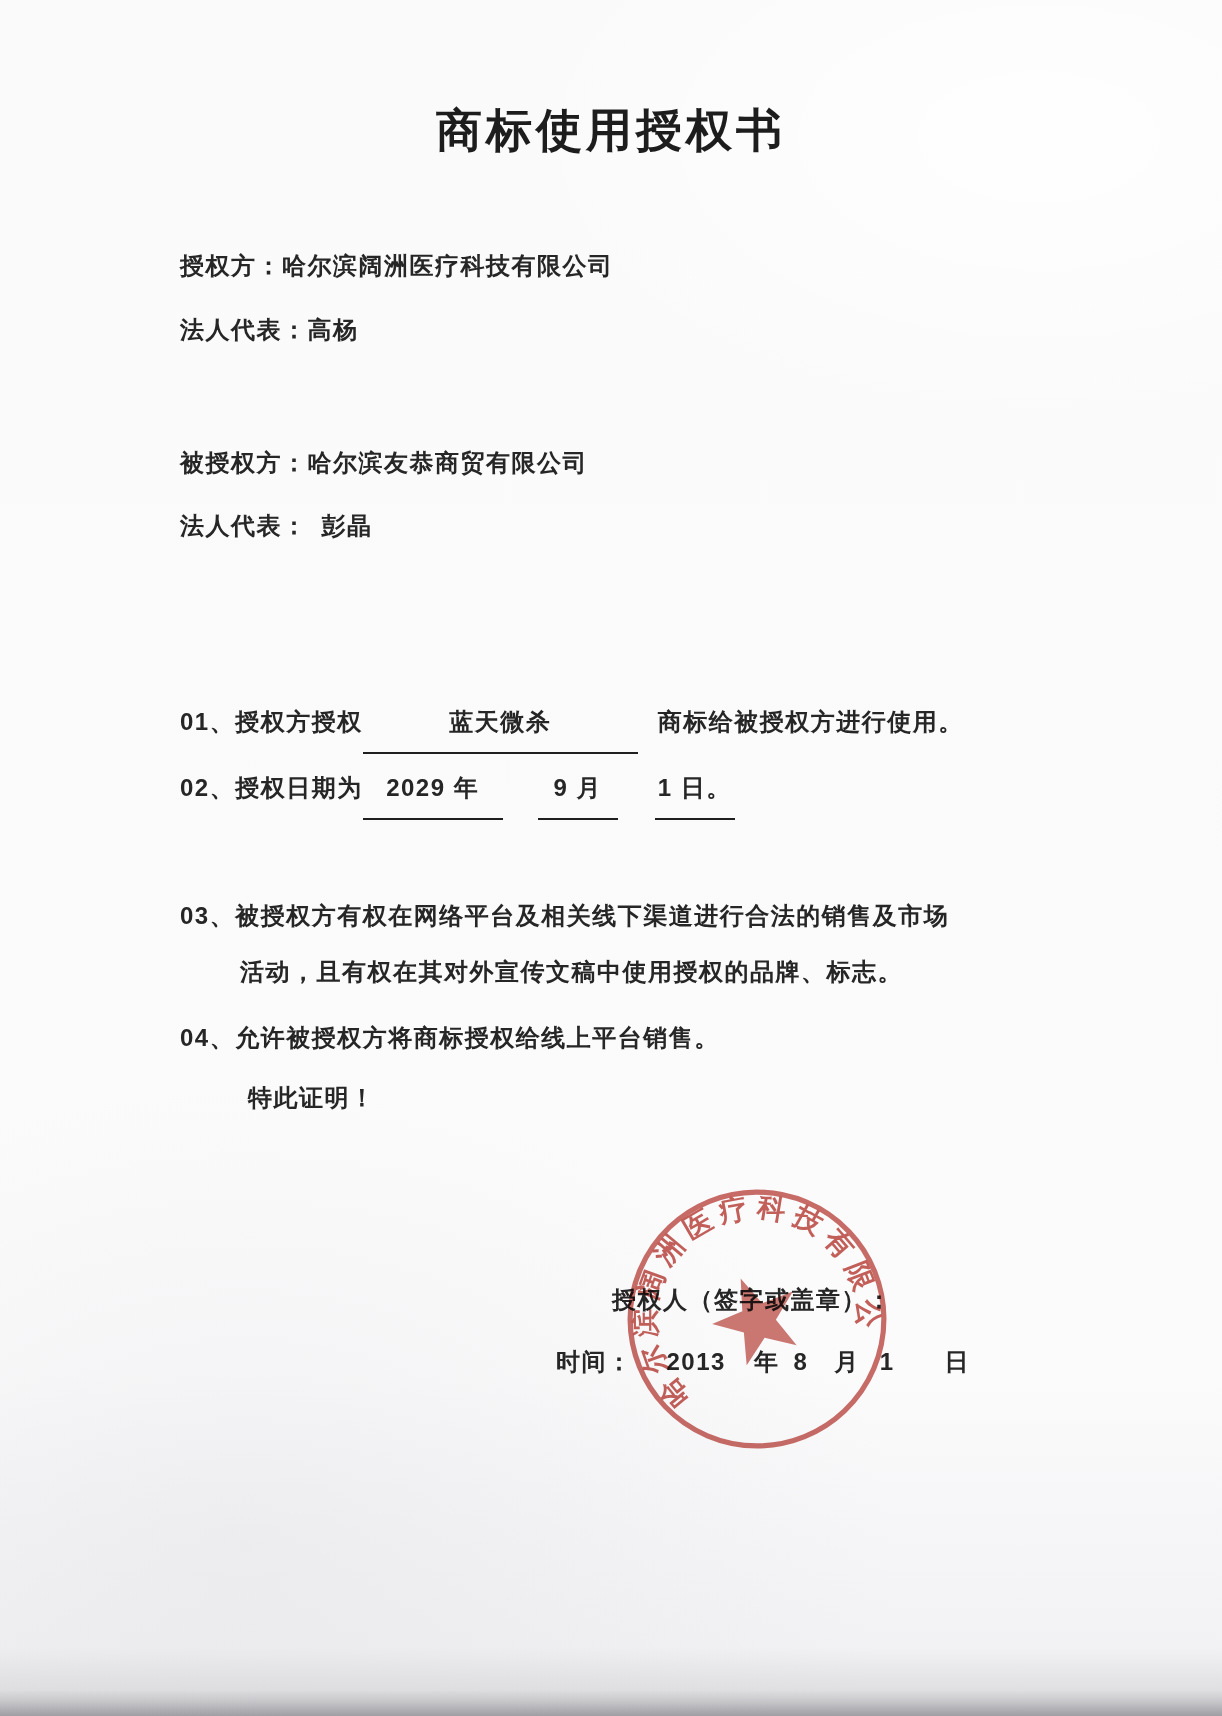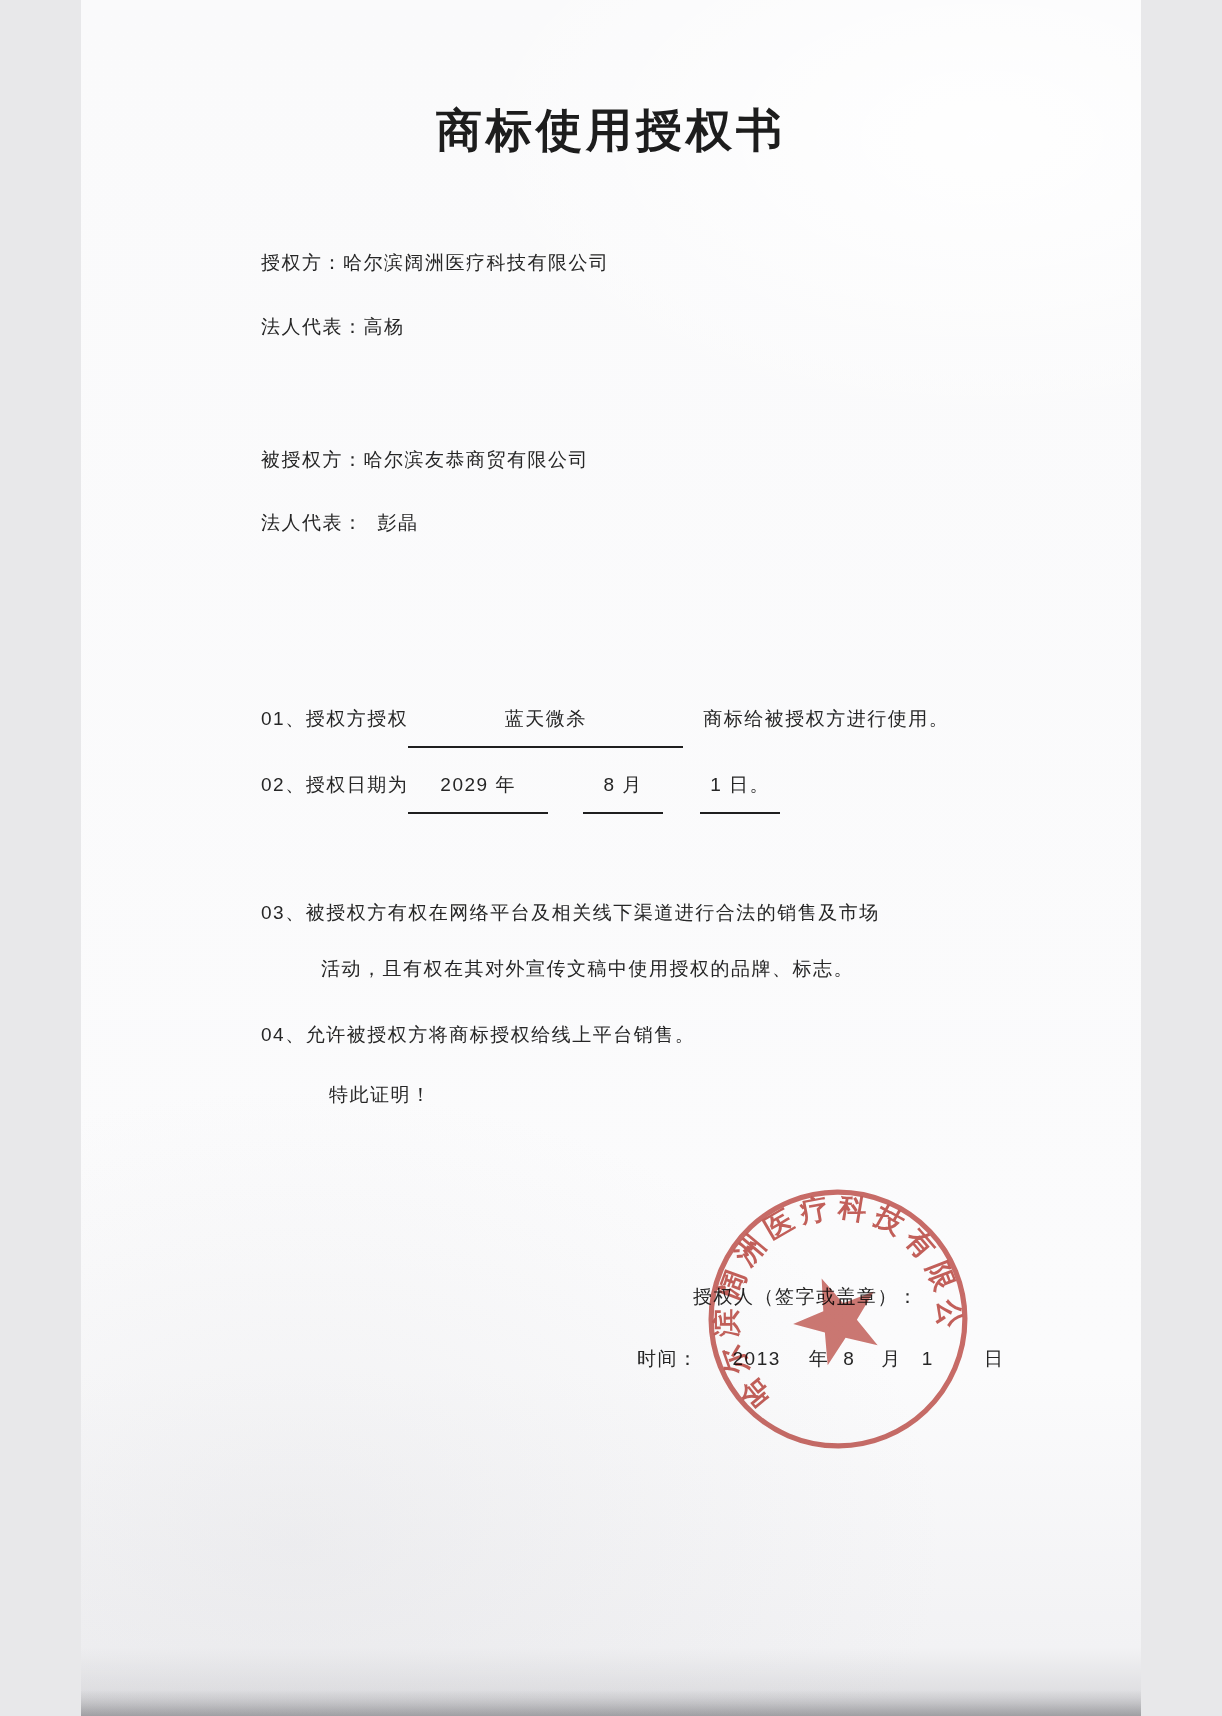--- a/index.html
+++ b/index.html
@@ -1,18 +1,18 @@
 <!DOCTYPE html>
 <html><head>
 <meta charset="utf-8">
 <style>
   html,body{margin:0;padding:0;background:#e8e8ea;}
   .page{
     position:relative;
-    width:1060px;height:1716px;
+    width:1222px;height:1716px;
     margin:0 auto;
     background:
       radial-gradient(ellipse 900px 500px at 85% 8%, rgba(255,255,255,.9), rgba(0,0,0,0) 60%),
       radial-gradient(ellipse 1000px 700px at 20% 90%, rgba(210,210,214,.25), rgba(0,0,0,0) 65%),
       linear-gradient(180deg,#fafafb 0%,#fbfbfc 80%,#f2f2f4 96%,#dcdcdf 99%,#c9c9cc 100%);
     overflow:hidden;
     font-family:"Liberation Sans","DejaVu Sans",sans-serif;
     color:#232323;
   }
   .edge-shadow{
@@ -20,21 +20,21 @@
     background:linear-gradient(180deg,rgba(0,0,0,0) 0%,rgba(90,90,95,.18) 55%,rgba(70,70,75,.32) 100%);
   }
   .title{
     position:absolute;top:100px;left:0;width:100%;
     text-align:center;
     font-size:46px;font-weight:700;letter-spacing:4px;
     color:#1d1d1d;
   }
   .line{
     position:absolute;
-    font-size:19px;font-weight:400;letter-spacing:1.5px;
+    font-size:24px;font-weight:700;letter-spacing:1.5px;
     white-space:nowrap;color:#262626;
   }
   .blank{
     display:inline-block;
     border-bottom:2.5px solid #1f1f1f;
     text-align:center;
     vertical-align:baseline;
     padding-bottom:14px;
   }
   .w275{width:275px;}
@@ -83,21 +83,21 @@
   <div class="line" style="left:180px;top:447px;">
     <span>被授权方：</span><span>哈尔滨友恭商贸有限公司</span>
   </div>
 
 
   <div class="line" style="left:180px;top:706px;">
     <span>01、</span><span>授权方授权</span><span class="blank w275">蓝天微杀</span><span class="ml20">商标给被授权方进行使用。</span>
   </div>
 
   <div class="line" style="left:180px;top:772px;">
-    <span>02、</span><span>授权日期为</span><span class="blank w140">2029 年</span><span class="blank w80 ml35">8 月</span><span class="blank w80 ml37">1 日。</span>
+    <span>02、</span><span>授权日期为</span><span class="blank w140">2029 年</span><span class="blank w80 ml35">9 月</span><span class="blank w80 ml37">1 日。</span>
   </div>
 
 
   <div class="line" style="left:180px;top:900px;">
     <span>03、</span><span>被授权方有权在网络平台及相关线下渠道进行合法的销售及市场</span>
   </div>
 
   <div class="line" style="left:240px;top:956px;">
     <span>活动，且有权在其对外宣传文稿中使用授权的品牌、标志。</span>
   </div>

